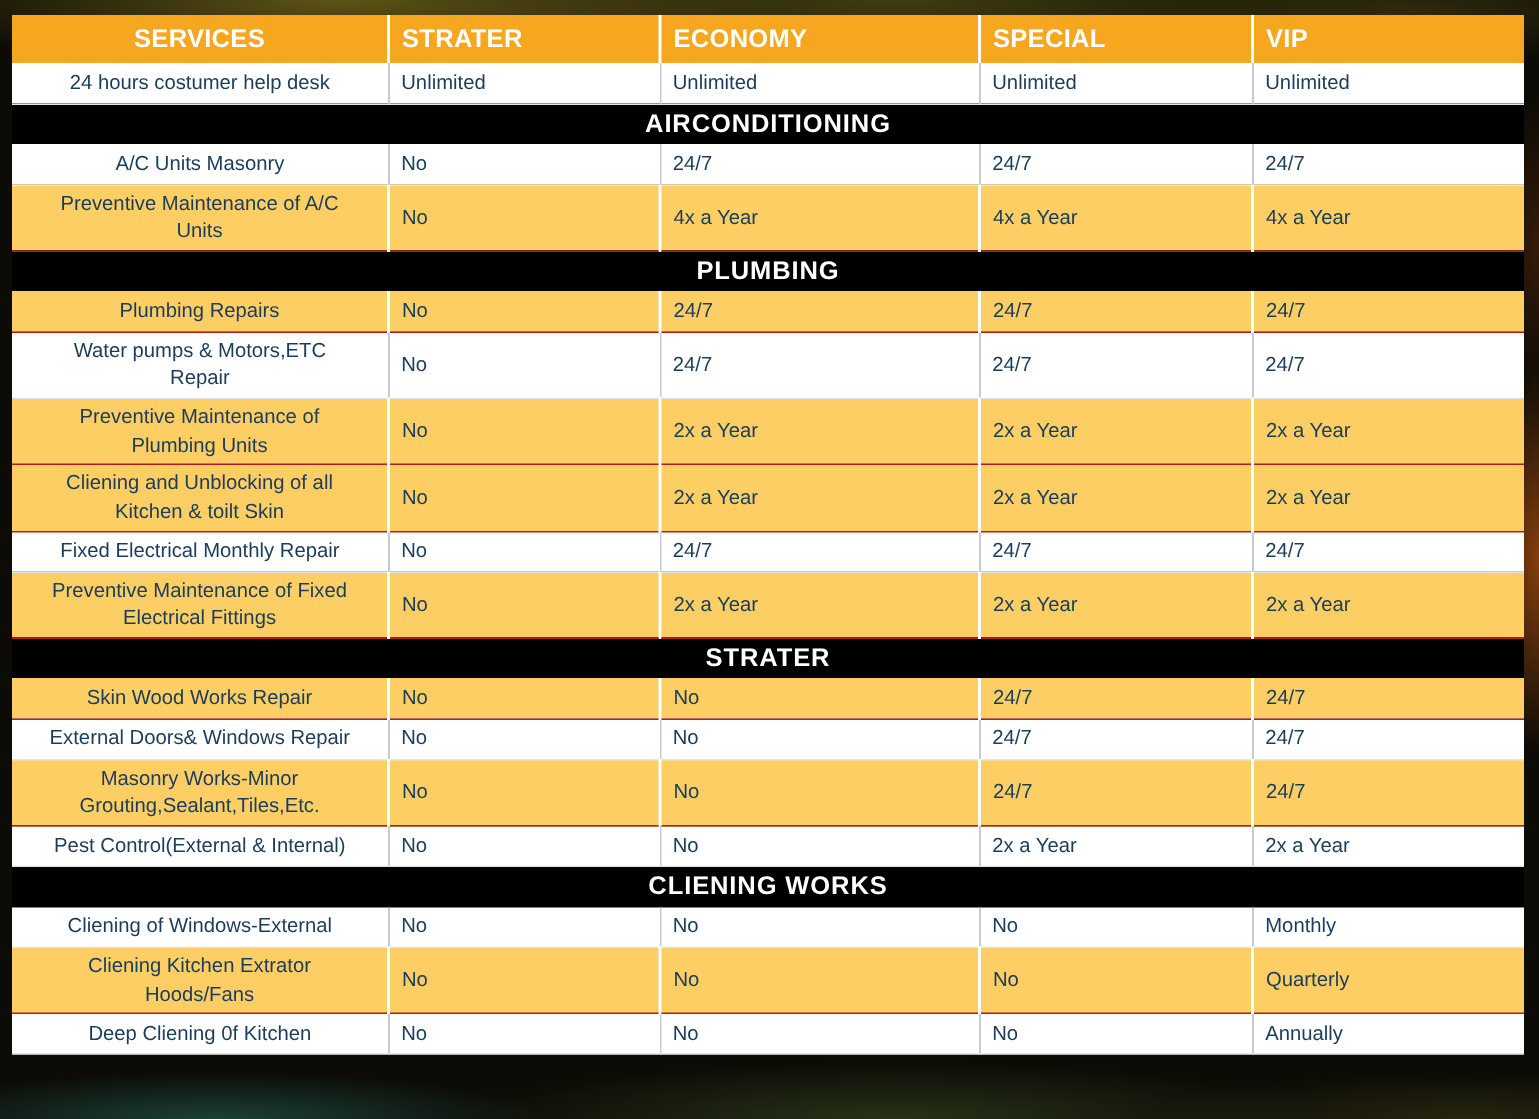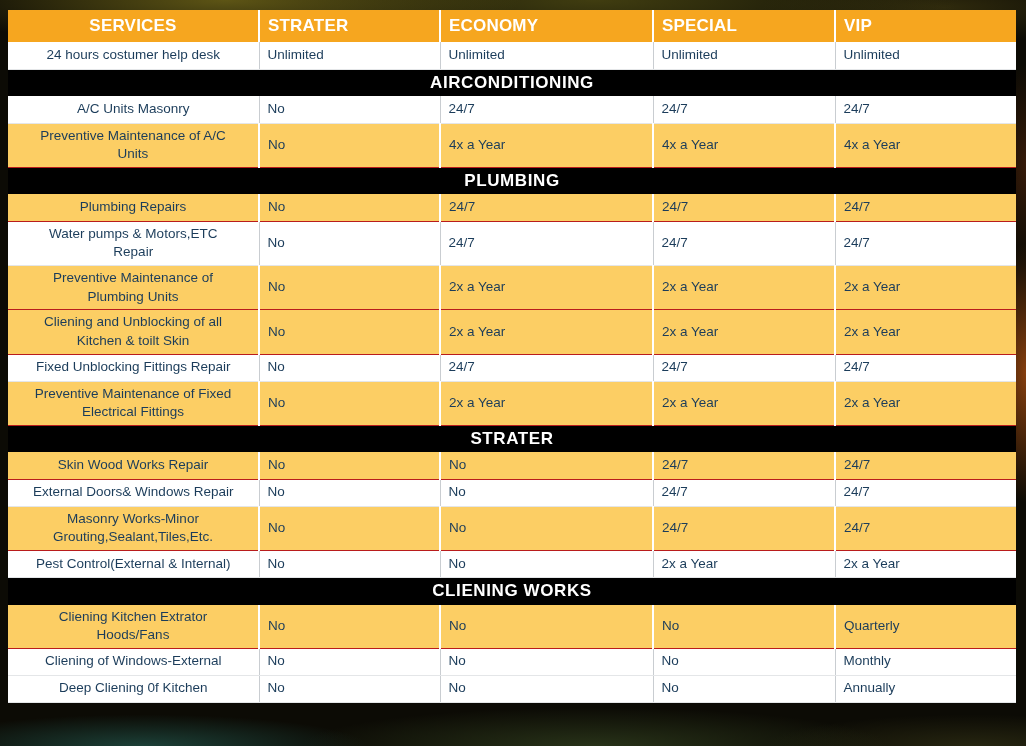--- a/index.html
+++ b/index.html
@@ -156,21 +156,21 @@
         <td class="cell-value">2x a Year</td>
       </tr>
       <tr class="data-row row-yellow">
         <td class="cell-service">Cliening and Unblocking of all Kitchen &amp; toilt Skin</td>
         <td class="cell-value">No</td>
         <td class="cell-value">2x a Year</td>
         <td class="cell-value">2x a Year</td>
         <td class="cell-value">2x a Year</td>
       </tr>
       <tr class="data-row row-white">
-        <td class="cell-service">Fixed Unblocking Fittings Repair</td>
+        <td class="cell-service">Fixed Electrical Monthly Repair</td>
         <td class="cell-value">No</td>
         <td class="cell-value">24/7</td>
         <td class="cell-value">24/7</td>
         <td class="cell-value">24/7</td>
       </tr>
       <tr class="data-row row-yellow">
         <td class="cell-service">Preventive Maintenance of Fixed Electrical Fittings</td>
         <td class="cell-value">No</td>
         <td class="cell-value">2x a Year</td>
         <td class="cell-value">2x a Year</td>
@@ -203,33 +203,33 @@
       <tr class="data-row row-white">
         <td class="cell-service">Pest Control(External &amp; Internal)</td>
         <td class="cell-value">No</td>
         <td class="cell-value">No</td>
         <td class="cell-value">2x a Year</td>
         <td class="cell-value">2x a Year</td>
       </tr>
       <tr class="section-row">
         <td colspan="5">CLIENING WORKS</td>
       </tr>
+      <tr class="data-row row-white">
+        <td class="cell-service">Cliening of Windows-External</td>
+        <td class="cell-value">No</td>
+        <td class="cell-value">No</td>
+        <td class="cell-value">No</td>
+        <td class="cell-value">Monthly</td>
+      </tr>
       <tr class="data-row row-yellow">
         <td class="cell-service">Cliening Kitchen Extrator Hoods/Fans</td>
         <td class="cell-value">No</td>
         <td class="cell-value">No</td>
         <td class="cell-value">No</td>
         <td class="cell-value">Quarterly</td>
-      </tr>
-      <tr class="data-row row-white">
-        <td class="cell-service">Cliening of Windows-External</td>
-        <td class="cell-value">No</td>
-        <td class="cell-value">No</td>
-        <td class="cell-value">No</td>
-        <td class="cell-value">Monthly</td>
       </tr>
       <tr class="data-row row-white">
         <td class="cell-service">Deep Cliening 0f Kitchen</td>
         <td class="cell-value">No</td>
         <td class="cell-value">No</td>
         <td class="cell-value">No</td>
         <td class="cell-value">Annually</td>
       </tr>
     </tbody>
 </table>

